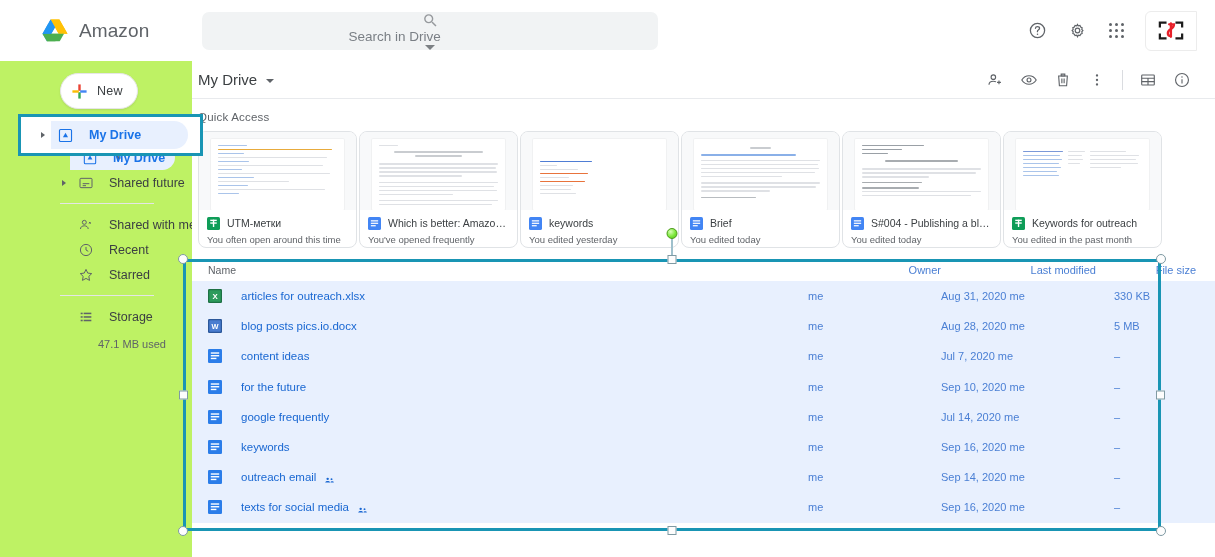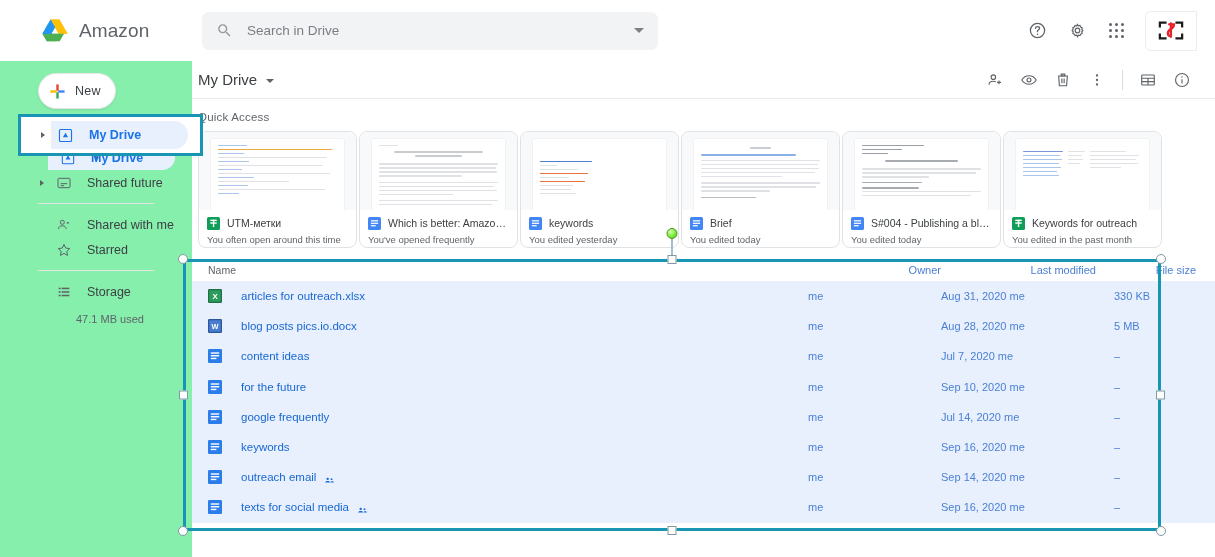--- a/index.html
+++ b/index.html
@@ -18,21 +18,21 @@
   }
   .brand { display:flex; align-items:center; width:192px; padding-left:42px; }
   .drive-logo { width:26px; height:23px; position:relative; }
   .drive-logo svg { display:block; }
   .brand-name {
     font-size:19px; color:#5f6368; margin-left:11px; letter-spacing:.1px;
   }
   .searchwrap {
     margin-left:10px; width:456px; height:38px;
     background:#f1f3f4; border-radius:7px;
-    display:flex; align-items:center; padding:0 14px;
+    display:flex; align-items:center; padding:0 14px;flex-direction:column;
   }
   .search-ic { width:17px; height:17px; flex:0 0 auto; opacity:.62; }
   .search-input {
     flex:1 1 auto; border:none; background:transparent; outline:none;
     font-family:"Liberation Sans", sans-serif; font-size:13.5px;
     color:#3c4043; margin-left:14px;
   }
   .search-input::placeholder { color:#7a7f85; }
   .search-caret { width:0;height:0; border-left:5px solid transparent;
     border-right:5px solid transparent; border-top:5px solid #5f6368; opacity:.8; }
@@ -45,21 +45,21 @@
   .dots3x3 { width:16px; height:16px; display:grid; grid-template-columns:repeat(3,1fr);
     grid-template-rows:repeat(3,1fr); gap:2px; }
   .dots3x3 i { background:#5f6368; border-radius:50%; width:3px; height:3px; }
   .avatar-btn {
     width:52px; height:40px; margin-left:8px; border:1px solid #ececec;
     border-radius:6px 0 0 6px; background:#fff;
     display:flex;align-items:center;justify-content:center; cursor:pointer;
   }
 
   
-  .sidebar { position:absolute; left:0; top:61px; width:192px; height:496px; background:#86efac; }
+  .sidebar { position:absolute; left:0; top:61px; width:192px; height:496px; background:#bef264;padding-left:22px; }
   .newbtn {
     margin:12px 0 0 38px; width:78px; height:36px; border-radius:19px;
     border:1px solid #e6e6e6; background:#fff;
     display:flex; align-items:center; box-shadow:0 1px 2px rgba(60,64,67,.12);
     cursor:pointer;
   }
   .newbtn .plus { margin-left:10px; width:17px;height:17px; }
   .newbtn .lbl { font-size:12.5px; color:#3c4043; margin-left:9px; letter-spacing:.2px; }
 
   .navlist { margin-top:11px; }
@@ -290,20 +290,29 @@
         <span class="nic">
           <svg viewBox="0 0 24 24" width="16" height="16" fill="none" stroke="#5f6368" stroke-width="1.5">
             <circle cx="9.5" cy="8" r="3"></circle>
             <path d="M3.7 18c0-3 2.6-4.8 5.8-4.8s5.8 1.8 5.8 4.8"></path>
             <path d="M16.5 7.5l2.5 2.5M19 7.5l-2.5 2.5"></path>
           </svg>
         </span>
         <span class="ntxt">Shared with me</span>
       </div>
 
+      <div class="navitem indent">
+        <span class="nic">
+          <svg viewBox="0 0 24 24" width="16" height="16" fill="none" stroke="#5f6368" stroke-width="1.5">
+            <circle cx="12" cy="12" r="8.4"></circle>
+              <path d="M12 7.4V12l3.4 2"></path>
+          </svg>
+        </span>
+        <span class="ntxt">Recent</span>
+      </div>
 
       <div class="navitem indent">
         <span class="nic">
           <svg viewBox="0 0 24 24" width="16" height="16" fill="none" stroke="#5f6368" stroke-width="1.5">
             <path d="M12 3.6l2.6 5.5 6 .8-4.4 4.2 1.1 6-5.3-3-5.3 3 1.1-6L3.4 9.9l6-.8z"></path>
           </svg>
         </span>
         <span class="ntxt">Starred</span>
       </div>
 

